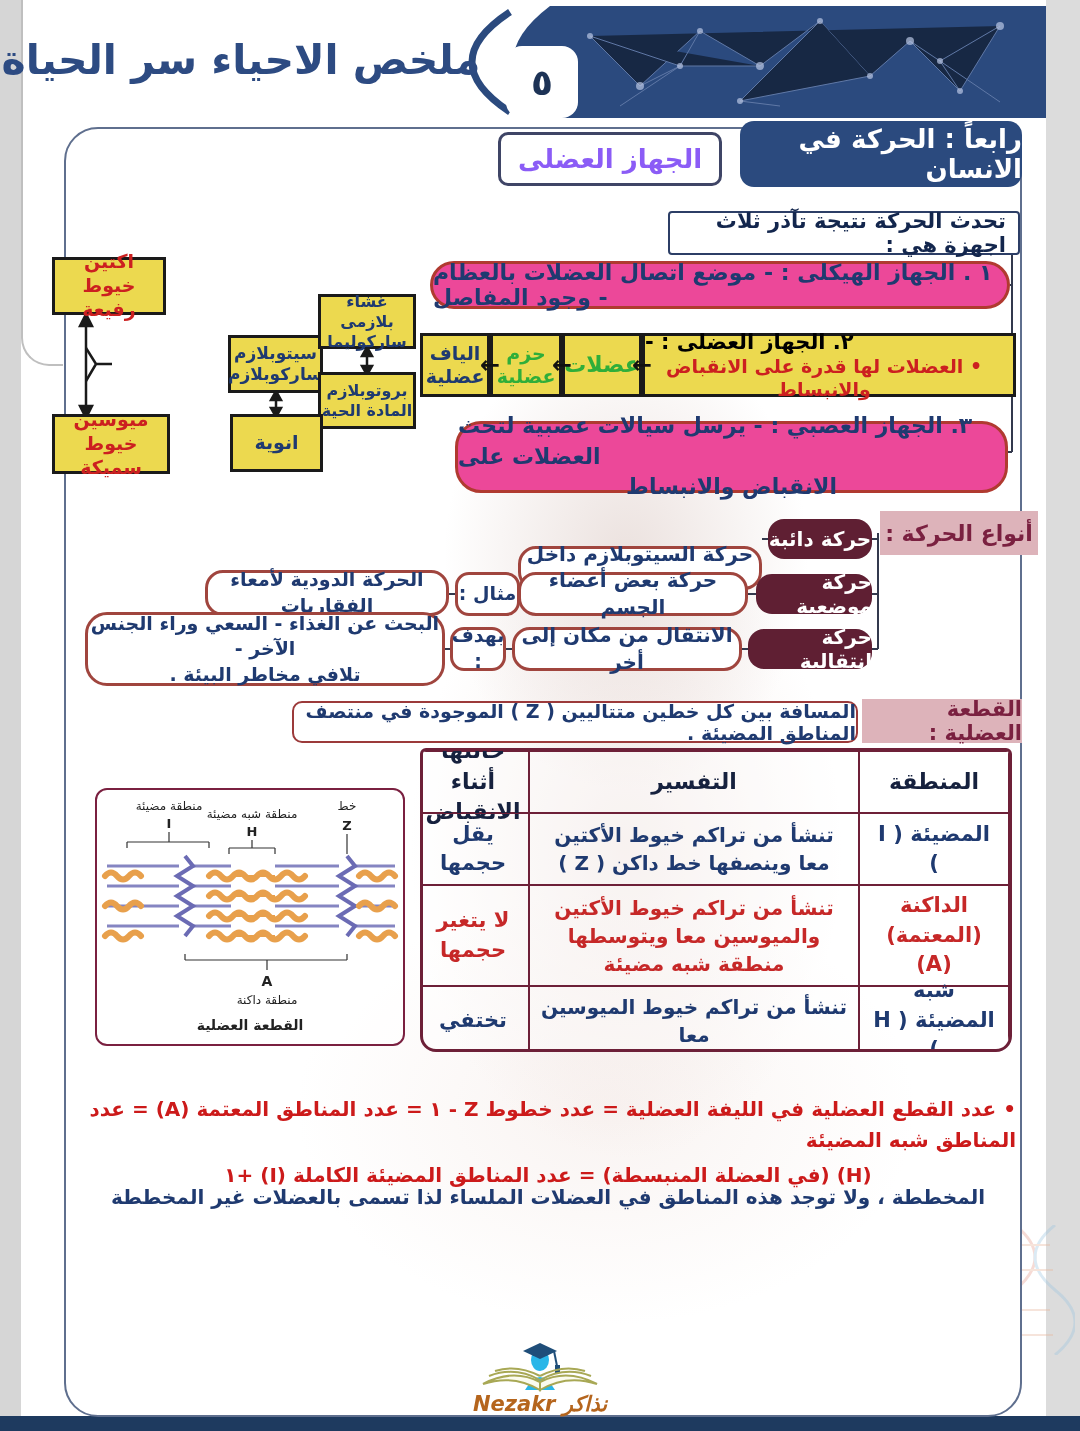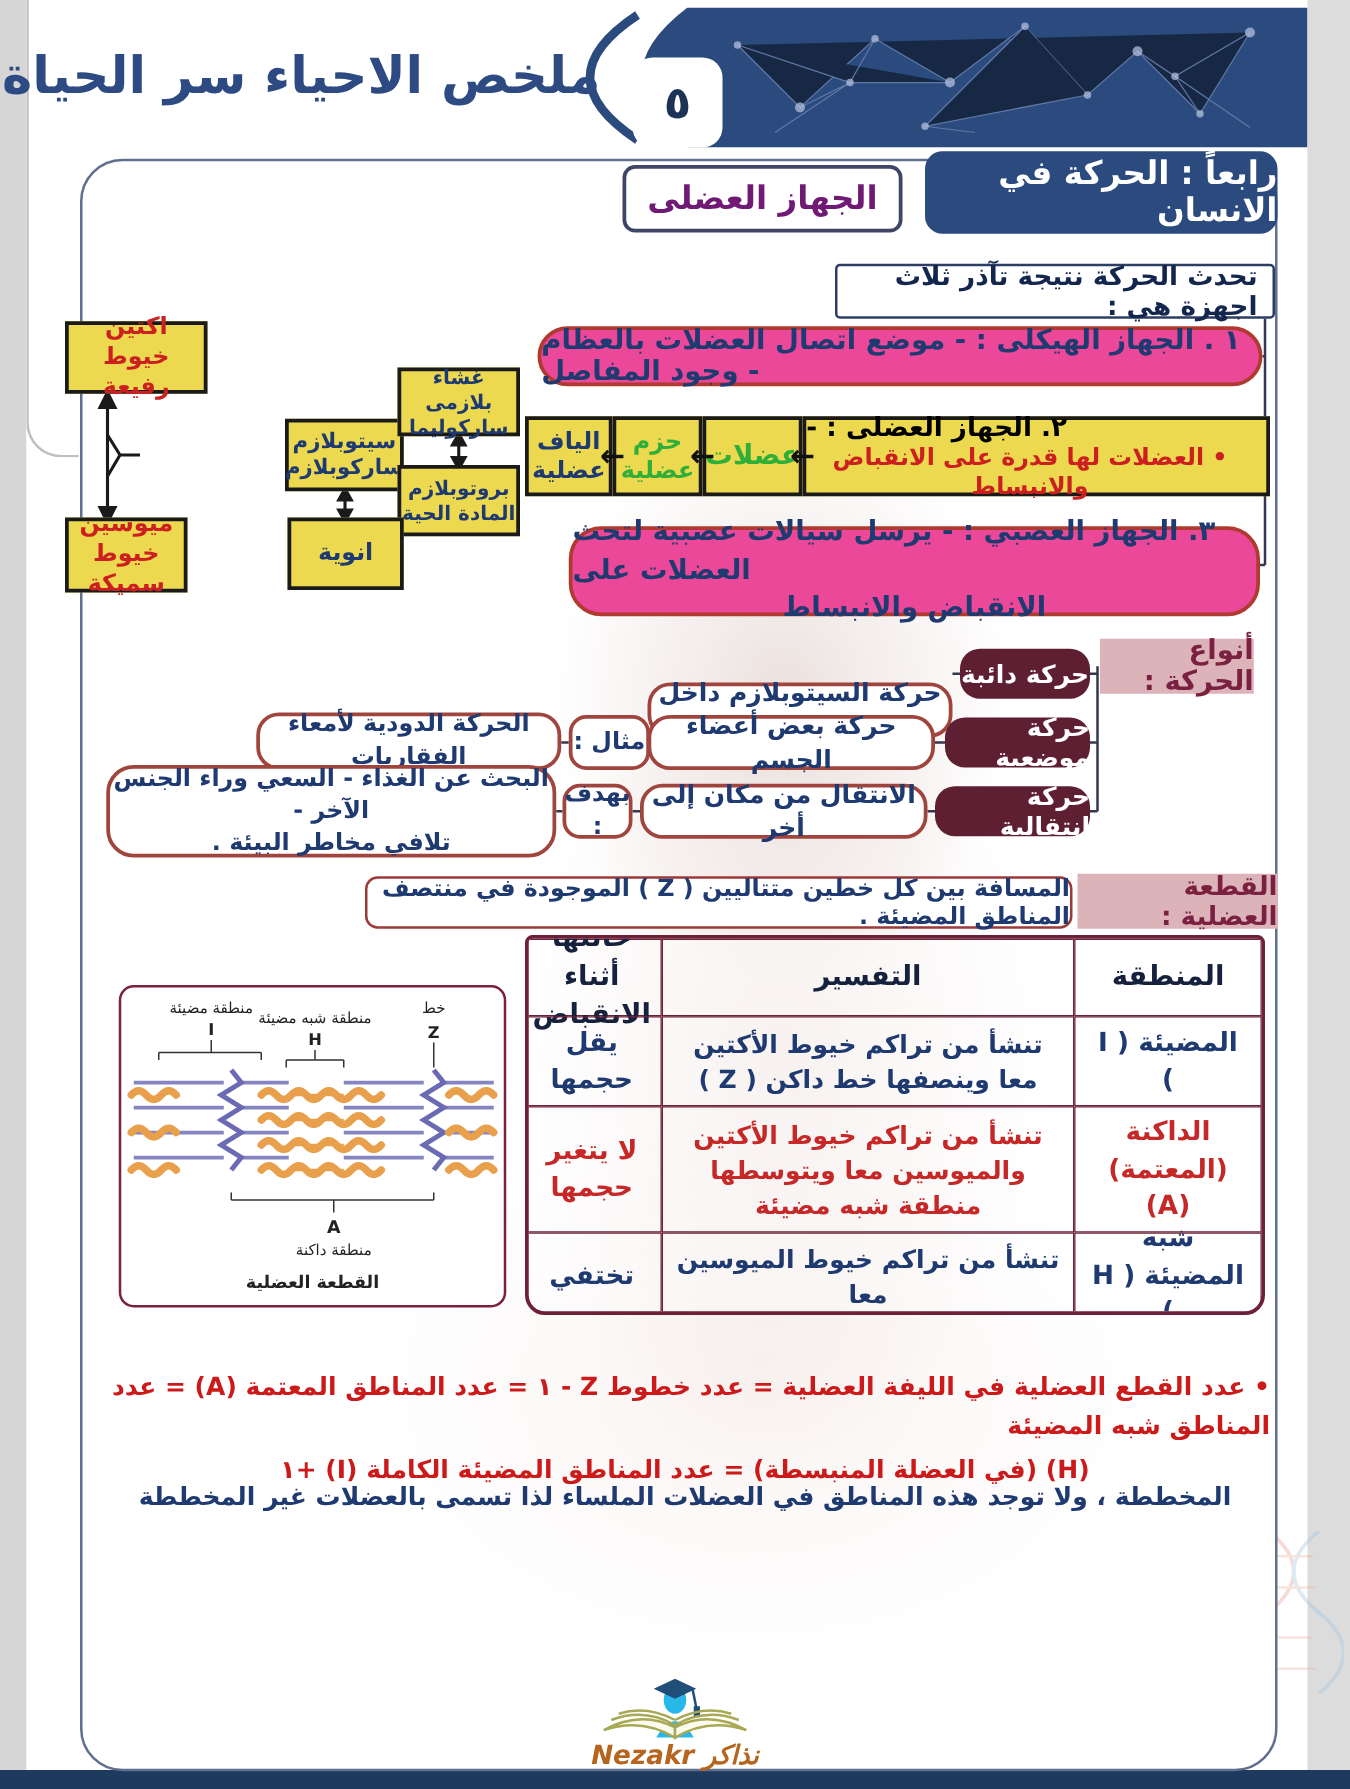--- a/index.html
+++ b/index.html
@@ -21,21 +21,21 @@
      radial-gradient(260px 330px at 560px 430px, rgba(216,196,190,.50), transparent 70%),
      radial-gradient(300px 430px at 560px 720px, rgba(228,208,202,.42), transparent 72%),
      radial-gradient(430px 300px at 540px 980px, rgba(236,218,212,.32), transparent 72%),
      #ffffff;z-index:1;}
   .overlay{left:0;top:0;width:1080px;height:1431px;z-index:2;pointer-events:none;}
   .z3{z-index:3;}
   
   .section-tab{left:740px;top:121px;width:282px;height:66px;background:#2b4a7e;border-radius:14px;
     display:flex;align-items:center;justify-content:center;color:#fff;font-size:26px;font-weight:700;direction:rtl;}
   .subtab{left:498px;top:132px;width:224px;height:54px;background:#fff;border:3px solid #3f4566;border-radius:10px;
-    display:flex;align-items:center;justify-content:center;color:#701a75;font-size:26px;font-weight:700;}
+    display:flex;align-items:center;justify-content:center;color:#8b5cf6;font-size:26px;font-weight:700;}
   .intro-box{left:668px;top:211px;width:352px;height:44px;background:#fff;border:2px solid #2c3e66;border-radius:4px;
     display:flex;align-items:center;direction:rtl;padding-right:12px;color:#13264d;font-size:21px;font-weight:700;}
   
   .rbox{background:#ec4899;border:3px solid #b03a30;display:flex;align-items:center;justify-content:center;
     color:#1f3a70;font-weight:700;direction:rtl;text-align:left;}
   .item1{left:430px;top:261px;width:580px;height:48px;border-radius:24px;font-size:22px;}
   .item3{left:455px;top:421px;width:553px;height:72px;border-radius:26px;font-size:22px;flex-direction:column;line-height:1.4;}
   
   .ybox{background:#ecd94f;border:3px solid #1a1a1a;display:flex;flex-direction:column;align-items:center;justify-content:center;
     font-weight:700;text-align:center;line-height:1.2;}
@@ -46,28 +46,28 @@
   .ycell-bundles{left:490px;top:333px;width:72px;height:64px;color:#2fae3a;font-size:19px;}
   .ycell-fibers{left:420px;top:333px;width:70px;height:64px;color:#1f3a70;font-size:19px;}
   .chain-arrow{top:351px;width:28px;height:28px;display:flex;align-items:center;justify-content:center;
     font-size:24px;font-weight:700;color:#111;z-index:3;}
   
   .fb{background:#ecd94f;border:3px solid #1a1a1a;display:flex;flex-direction:column;align-items:center;justify-content:center;
     font-weight:700;text-align:center;line-height:1.25;}
   .fb-red{color:#cc2020;}
   .fb-navy{color:#1f3a70;}
   .f-actin{left:52px;top:257px;width:114px;height:58px;font-size:19px;}
-  .f-myosin{left:52px;top:414px;width:98px;height:60px;font-size:19px;}
+  .f-myosin{left:52px;top:414px;width:118px;height:60px;font-size:19px;}
   .f-myofibrils{left:112px;top:335px;width:116px;height:58px;font-size:17px;}
   .f-cytoplasm{left:228px;top:335px;width:95px;height:58px;font-size:17px;}
   .f-membrane{left:318px;top:294px;width:98px;height:55px;font-size:16px;}
   .f-protoplasm{left:318px;top:372px;width:98px;height:57px;font-size:16px;}
   .f-nuclei{left:230px;top:414px;width:93px;height:58px;font-size:19px;}
   
-  .mv-label{left:880px;top:511px;width:123px;height:44px;background:#ddb3ba;display:flex;align-items:center;justify-content:center;
+  .mv-label{left:880px;top:511px;width:158px;height:44px;background:#ddb3ba;display:flex;align-items:center;justify-content:center;
     color:#7a2040;font-size:22px;font-weight:700;direction:rtl;}
   .pill{background:#5f1f33;border-radius:16px;color:#fff;display:flex;align-items:center;justify-content:center;
     font-weight:700;font-size:20px;direction:rtl;}
   .p1{left:768px;top:519px;width:104px;height:40px;}
   .p2{left:756px;top:574px;width:116px;height:40px;}
   .p3{left:748px;top:629px;width:124px;height:40px;}
   .wbox{background:#fff;border:3px solid #a0453e;border-radius:18px;display:flex;align-items:center;justify-content:center;
     color:#1f3a70;font-weight:700;direction:rtl;text-align:center;line-height:1.35;}
   .d1{left:518px;top:546px;width:244px;height:44px;font-size:20px;}
   .d2{left:518px;top:572px;width:230px;height:44px;font-size:20px;}

